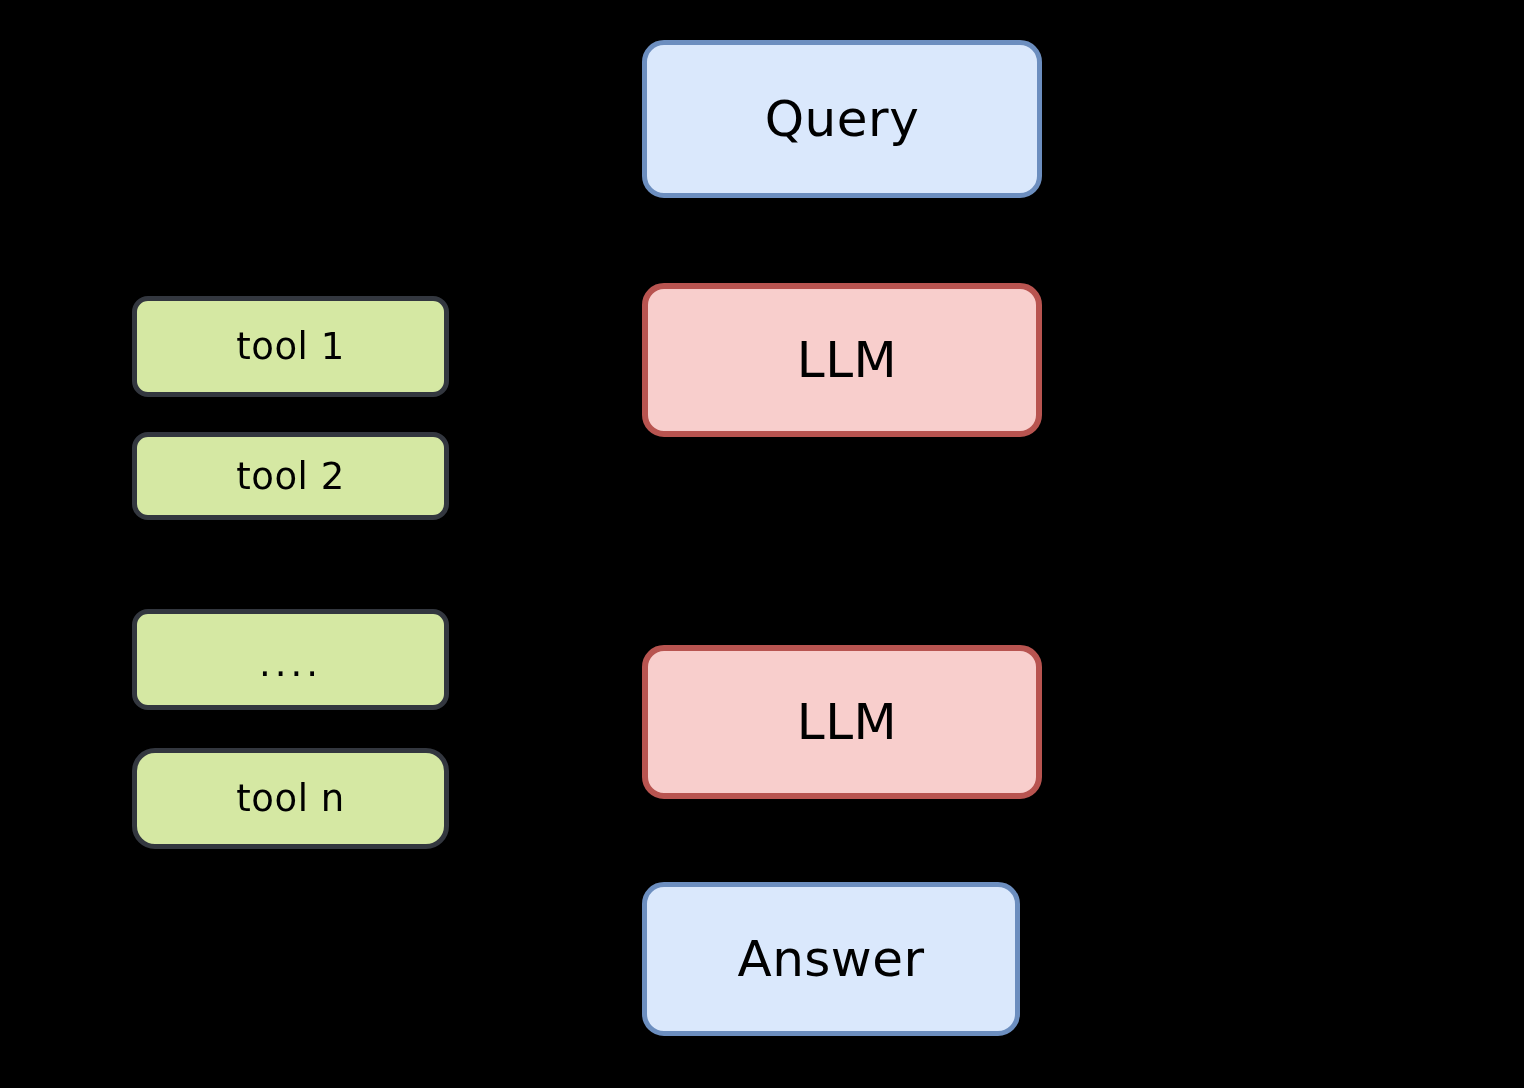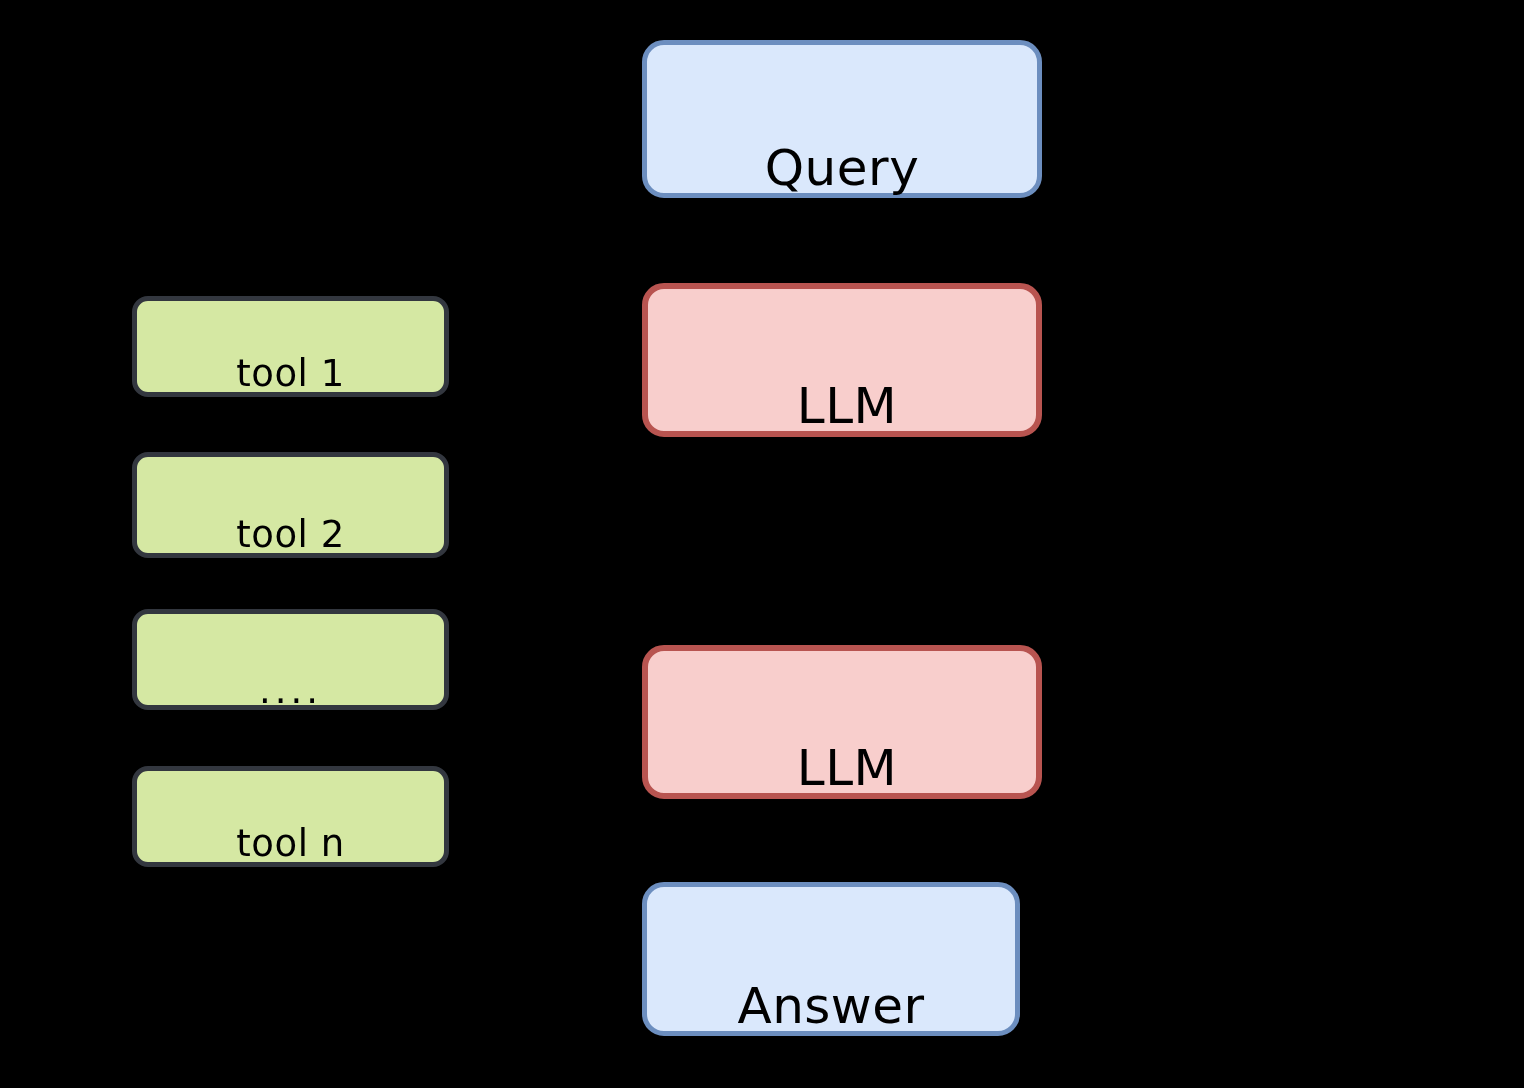--- a/index.html
+++ b/index.html
@@ -18,21 +18,21 @@
     height: 1088px;
     background: #000000;
     overflow: hidden;
   }
 
   
   .node {
     position: absolute;
     box-sizing: border-box;
     display: flex;
-    align-items: flex-end;
+    align-items: center;
     justify-content: center;
     text-align: center;
     border-style: solid;
     color: #000000;
     letter-spacing: 0.5px;
     user-select: none;
   }
 
   .node .label {
     display: block;
@@ -78,29 +78,29 @@
 </style>
 </head>
 <body>
 
 <div id="canvas">
 
   <div class="node node-tool" style="left:84px; top:296px; width:317px; height:101px;">
     <span class="label">tool 1</span>
   </div>
 
-  <div class="node node-tool" style="left:84px; top:452px; width:317px; height:106px;">
+  <div class="node node-tool" style="left:84px; top:432px; width:317px; height:88px;">
     <span class="label">tool 2</span>
   </div>
 
   <div class="node node-tool is-ellipsis" style="left:84px; top:609px; width:317px; height:101px;">
     <span class="label">....</span>
   </div>
 
-  <div class="node node-tool" style="left:84px; top:766px; width:317px; height:101px;">
+  <div class="node node-tool" style="left:84px; top:748px; width:317px; height:101px;border-radius:23px;">
     <span class="label">tool n</span>
   </div>
 
   <div class="node node-io" style="left:642px; top:40px; width:400px; height:158px;">
     <span class="label">Query</span>
   </div>
 
   <div class="node node-llm" style="left:642px; top:283px; width:400px; height:154px;">
     <span class="label">LLM</span>
   </div>

